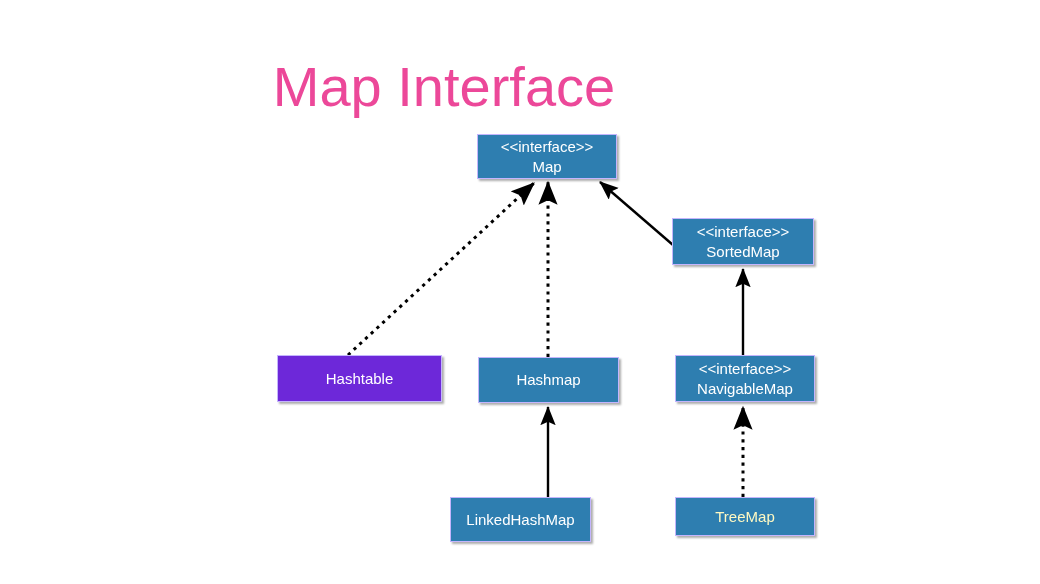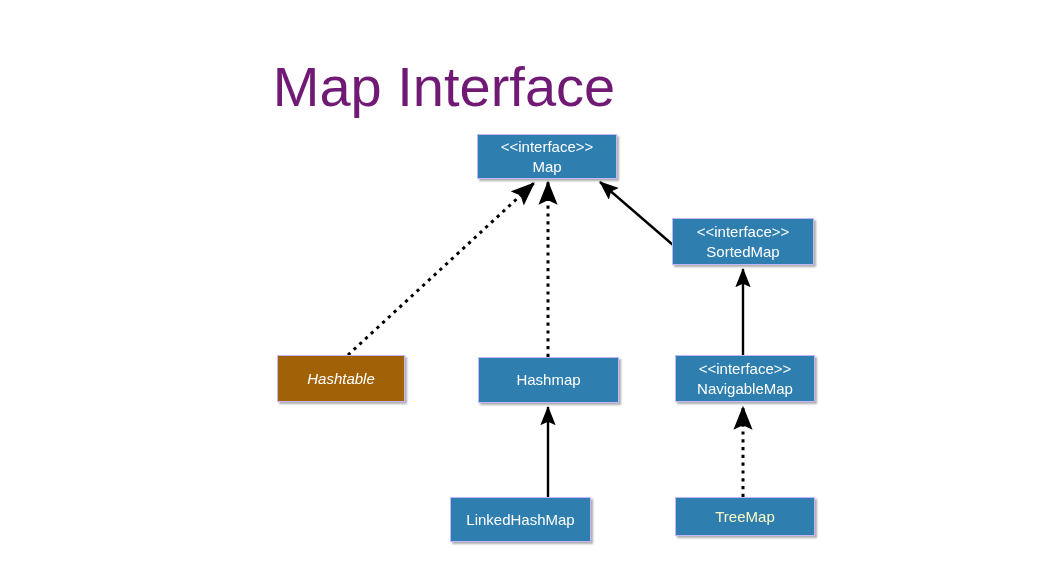--- a/index.html
+++ b/index.html
@@ -19,21 +19,21 @@
     height: 584px;
   }
   #title {
     position: absolute;
     left: 0;
     top: 56px;
     width: 888px;
     text-align: center;
     font-size: 56px;
     font-weight: 400;
-    color: #701a75;
+    color: #ec4899;
     letter-spacing: 0px;
     line-height: 1.1;
   }
   .node {
     position: absolute;
     box-sizing: border-box;
     background: #2E7EB0;
     color: #ffffff;
     display: flex;
     flex-direction: column;
@@ -109,21 +109,21 @@
 
   <div id="nodes-layer">
       <div class="node" style="left: 477px; top: 134px; width: 140px; height: 45px; background: rgb(46, 126, 176); color: rgb(255, 255, 255);">
         <span class="stereo">&lt;&lt;interface&gt;&gt;</span>
         <span class="nm">Map</span>
       </div>
       <div class="node" style="left: 672px; top: 218px; width: 142px; height: 47px; background: rgb(46, 126, 176); color: rgb(255, 255, 255);">
         <span class="stereo">&lt;&lt;interface&gt;&gt;</span>
         <span class="nm">SortedMap</span>
       </div>
-      <div class="node" style="left: 277px; top: 355px; width: 128px; height: 47px; background: #a16207; color: rgb(255, 255, 255); font-style: italic;">
+      <div class="node" style="left: 277px; top: 355px; width: 165px; height: 47px; background: #6d28d9; color: rgb(255, 255, 255);">
         <span class="nm">Hashtable</span>
       </div>
       <div class="node" style="left: 478px; top: 357px; width: 141px; height: 46px; background: rgb(46, 126, 176); color: #ffffff;">
         <span class="nm">Hashmap</span>
       </div>
       <div class="node" style="left: 675px; top: 355px; width: 140px; height: 47px; background: rgb(46, 126, 176); color: rgb(255, 255, 255);">
         <span class="stereo">&lt;&lt;interface&gt;&gt;</span>
         <span class="nm">NavigableMap</span>
       </div>
       <div class="node" style="left: 450px; top: 497px; width: 141px; height: 45px; background: rgb(46, 126, 176); color: rgb(255, 255, 255);">

